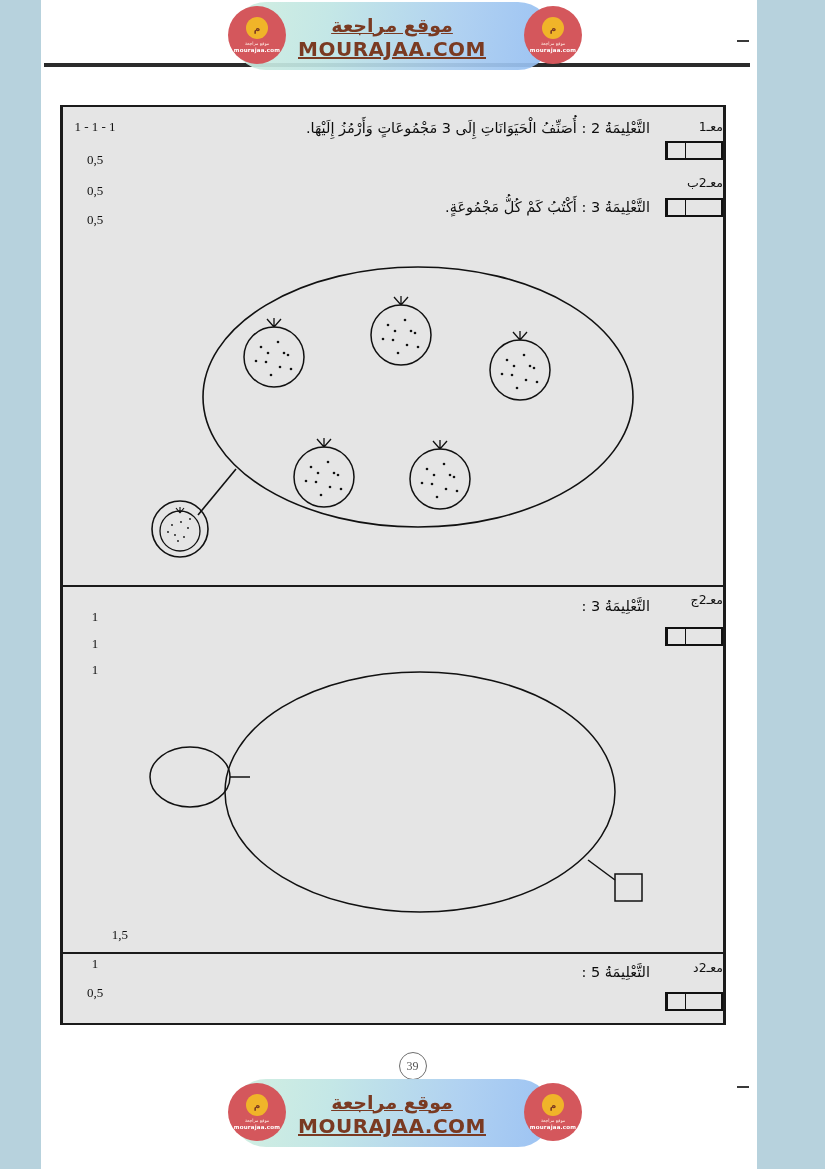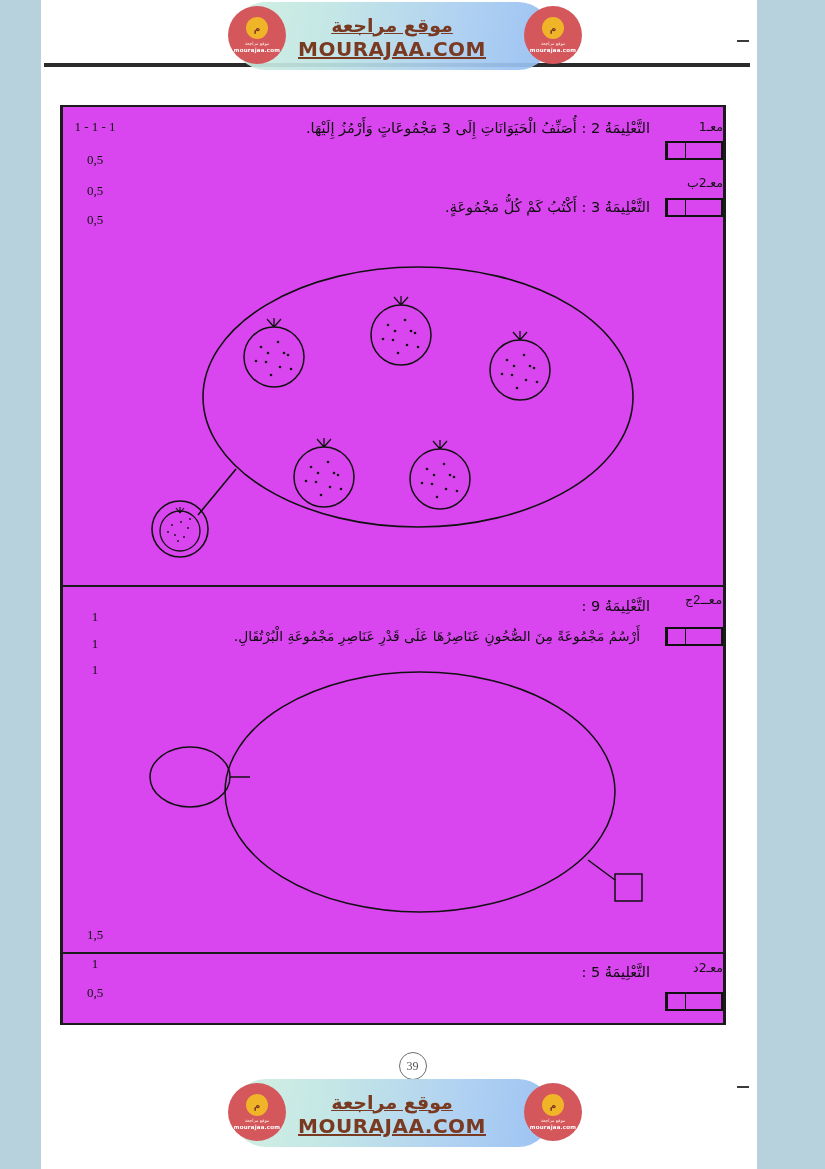--- a/index.html
+++ b/index.html
@@ -28,21 +28,21 @@
   }
   .bottom-tick{
     position:absolute;left:737px;top:1086px;width:12px;height:2px;background:#3a3a3a;
   }
 
   
   .frame{
     position:absolute;left:60px;top:105px;width:666px;height:920px;
     border:2px solid #1b1b1b;
     box-sizing:border-box;
-    background:#d946ef;
+    background:#e5e5e5;
   }
   
   .col-score{
     position:absolute;left:0;top:0;width:66px;height:100%;
     border-left:1.5px solid #1b1b1b;box-sizing:border-box;
   }
   .col-marks{
     position:absolute;right:0;top:0;width:64px;height:100%;
     border-right:1.5px solid #1b1b1b;box-sizing:border-box;
   }
@@ -145,41 +145,41 @@
   <div class="col-score">
     <div class="score-val" style="top:12px;">1 - 1 - 1</div>
     <div class="score-val" style="top:45px;">0,5</div>
     <div class="score-val" style="top:76px;">0,5</div>
     <div class="score-val" style="top:105px;">0,5</div>
 
     <div class="score-val" style="top:502px;">1</div>
     <div class="score-val" style="top:529px;">1</div>
     <div class="score-val" style="top:555px;">1</div>
 
-    <div class="score-val" style="top:820px;">1,5</div>
+    <div class="score-val" style="top:820px;text-align:right;">1,5</div>
     <div class="score-val" style="top:849px;">1</div>
     <div class="score-val" style="top:878px;">0,5</div>
   </div>
 
   <div class="col-marks">
     <div class="mark-label" style="top:12px;">معـ1</div>
     <div class="mark-boxes" style="top:34px;left:5px;">
       <i></i>
         <i></i>
         <i></i>
     </div>
 
     <div class="mark-label" style="top:68px;">معـ2ب</div>
     <div class="mark-boxes" style="top:91px;left:5px;">
       <i></i>
         <i></i>
         <i></i>
     </div>
 
-    <div class="mark-label" style="top:485px;font-family:Liberation Mono, monospace;">معـ2ج</div>
+    <div class="mark-label" style="top:485px;">معـ2ج</div>
     <div class="mark-boxes" style="top:520px;left:5px;">
       <i></i>
         <i></i>
         <i></i>
     </div>
 
     <div class="mark-label" style="top:853px;">معـ2د</div>
     <div class="mark-boxes" style="top:885px;left:5px;">
       <i></i>
         <i></i>
@@ -293,22 +293,21 @@
           <circle cx="329" cy="234" r="1.3"></circle>
             <circle cx="294" cy="226" r="1.3"></circle>
           <circle cx="322" cy="218" r="1.3"></circle>
             <circle cx="306" cy="218" r="1.3"></circle>
         </g>
       </g>
     </svg>
 
     <div style="position:absolute;left:-66px;right:-64px;top:478px;height:1.5px;background:#1b1b1b;"></div>
 
-    <div class="ar-line" style="top:488px;right:10px;">التَّعْلِيمَةُ 9 :</div>
-    <div class="ar-line small" style="top:519px;right:20px;">أَرْسُمُ مَجْمُوعَةً مِنَ الصُّحُونِ عَنَاصِرُهَا عَلَى قَدْرِ عَنَاصِرِ مَجْمُوعَةِ الْبُرْتُقَالِ.</div>
+    <div class="ar-line" style="top:488px;right:10px;">التَّعْلِيمَةُ 3 :</div>
 
     <svg class="svg-layer" style="top:555px;left:0;" width="540" height="265" viewBox="0 0 540 265">
       <g fill="none" stroke="#111" stroke-width="1.5">
         <ellipse cx="292" cy="130" rx="195" ry="120"></ellipse>
 
         <ellipse cx="62" cy="115" r="0" rx="40" ry="30"></ellipse>
         <line x1="102" y1="115" x2="122" y2="115"></line>
 
         <line x1="460" y1="198" x2="487" y2="218"></line>
         <rect x="487" y="212" width="27" height="27"></rect>

